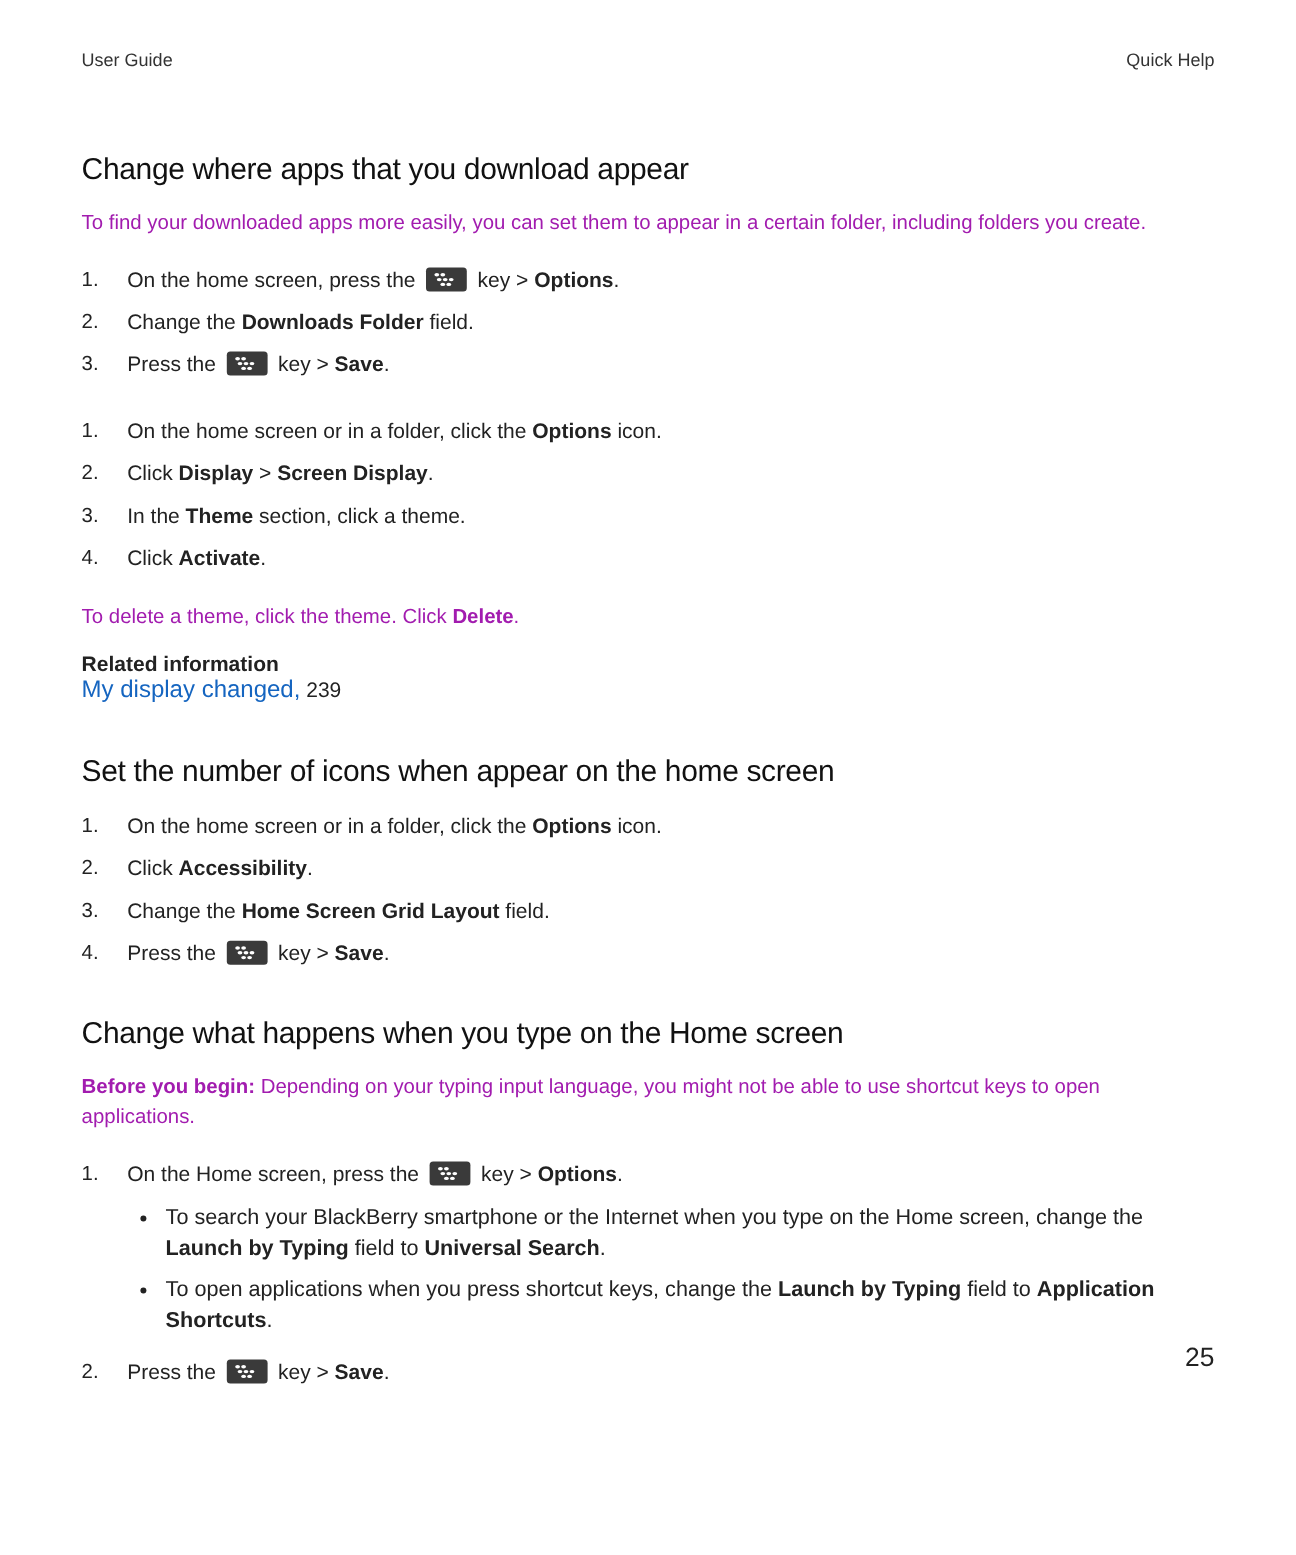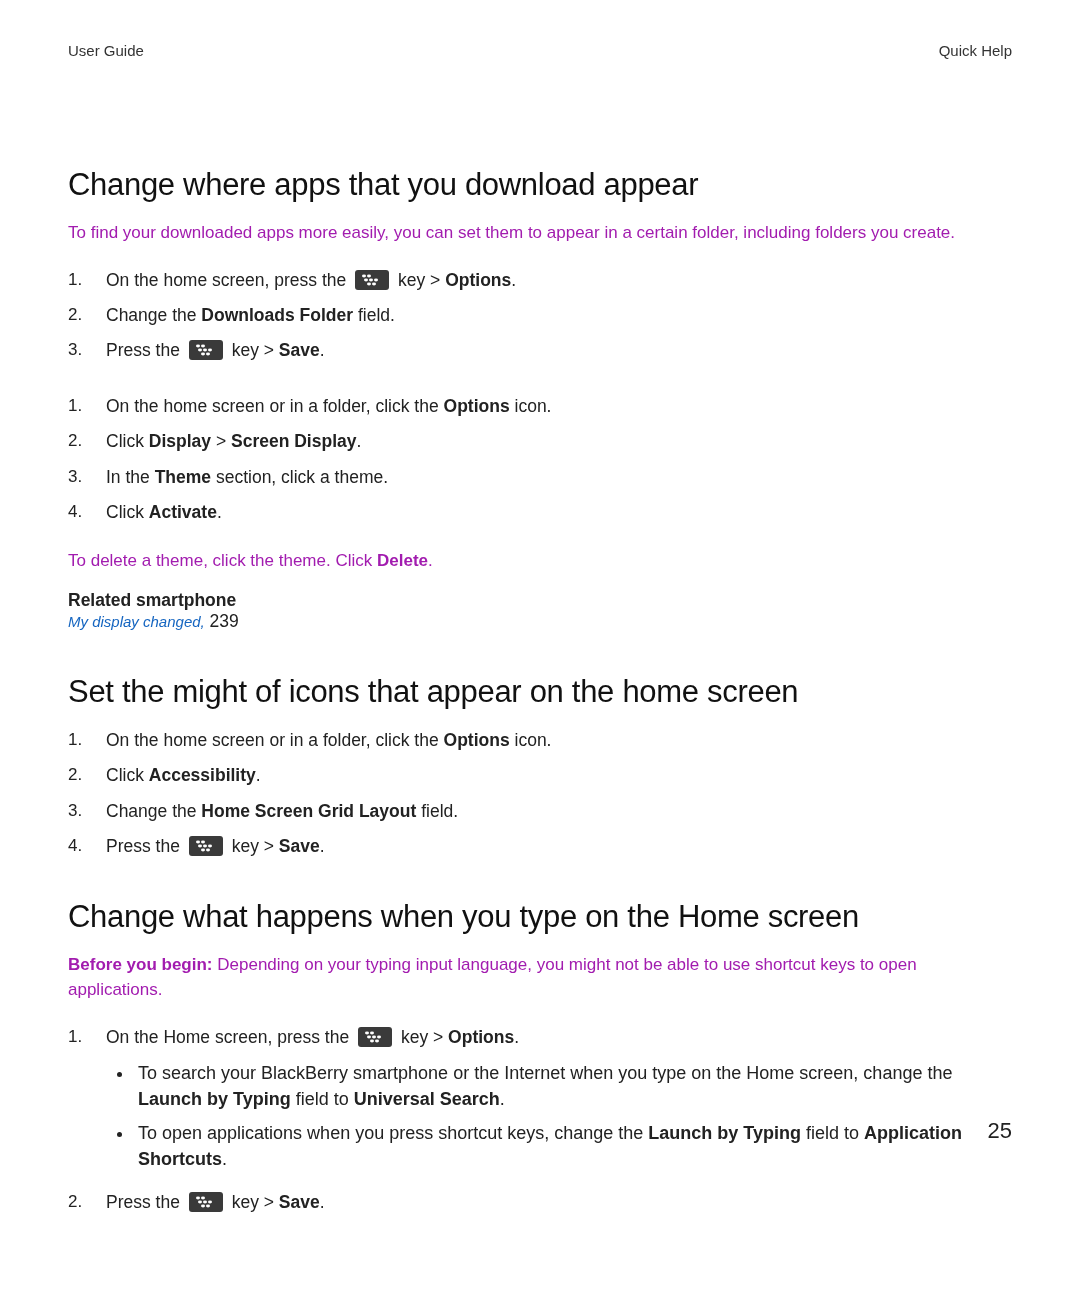--- a/index.html
+++ b/index.html
@@ -11,24 +11,24 @@
     position: relative;
   }
   .page {
     padding: 42px 68px 40px 68px;
   }
   .header-row {
     display: flex;
     justify-content: space-between;
     font-size: 15px;
     color: #333;
-    margin-bottom: 108px;
+    margin-bottom: 68px;
   }
   h2.section-heading {
-    font-size: 31px;
+    font-size: 25px;
     font-weight: 400;
     color: #111;
     margin-bottom: 18px;
     letter-spacing: -0.3px;
   }
   p.body-text {
     font-size: 17px;
     line-height: 1.45;
     color: #a21caf;
     margin-bottom: 22px;
@@ -60,21 +60,21 @@
     background: #3a3a3a;
     border-radius: 3px;
     vertical-align: -4px;
     margin: 0 4px;
     position: relative;
   }
   .bb-key svg { position: absolute; top: 3px; left: 6px; }
   strong { font-weight: 700; text-align: center; }
   .related-block { margin-top: -6px; margin-bottom: 42px; }
   .related-label { font-weight: 700; font-size: 17.5px; margin-top: 4px; }
-  .link-text { color: #1565c0; font-size: 15px; font-style: italic; }
+  .link-text { color: #1565c0; font-size: 20px; }
   .link-suffix { font-size: 17.5px; }
   ul.sub-bullets {
     list-style: disc;
     margin-left: 28px;
     margin-top: 10px;
   }
   ul.sub-bullets li {
     font-size: 18px;
     line-height: 1.45;
     margin-bottom: 8px;
@@ -165,27 +165,27 @@
       <span class="step-num">4.</span>
       <span class="step-body">
         <span>Click </span><strong>Activate</strong><span>.</span>
       </span>
     </li>
   </ol>
   <div class="related-block">
     <p class="body-text" style="margin-bottom:16px;">
       <span>To delete a theme, click the theme. Click </span><strong>Delete</strong><span>.</span>
     </p>
-    <p class="related-label">Related smartphone</p>
+    <p class="related-label">Related information</p>
     <p>
       <span class="link-text">My display changed,</span><span class="link-suffix"> 239</span>
     </p>
   </div>
 
-  <h2 class="section-heading">Set the might of icons that appear on the home screen</h2>
+  <h2 class="section-heading">Set the number of icons when appear on the home screen</h2>
   <ol class="steps">
     <li>
       <span class="step-num">1.</span>
       <span class="step-body">
         <span>On the home screen or in a folder, click the </span><strong>Options</strong><span> icon.</span>
       </span>
     </li>
     <li>
       <span class="step-num">2.</span>
       <span class="step-body">

